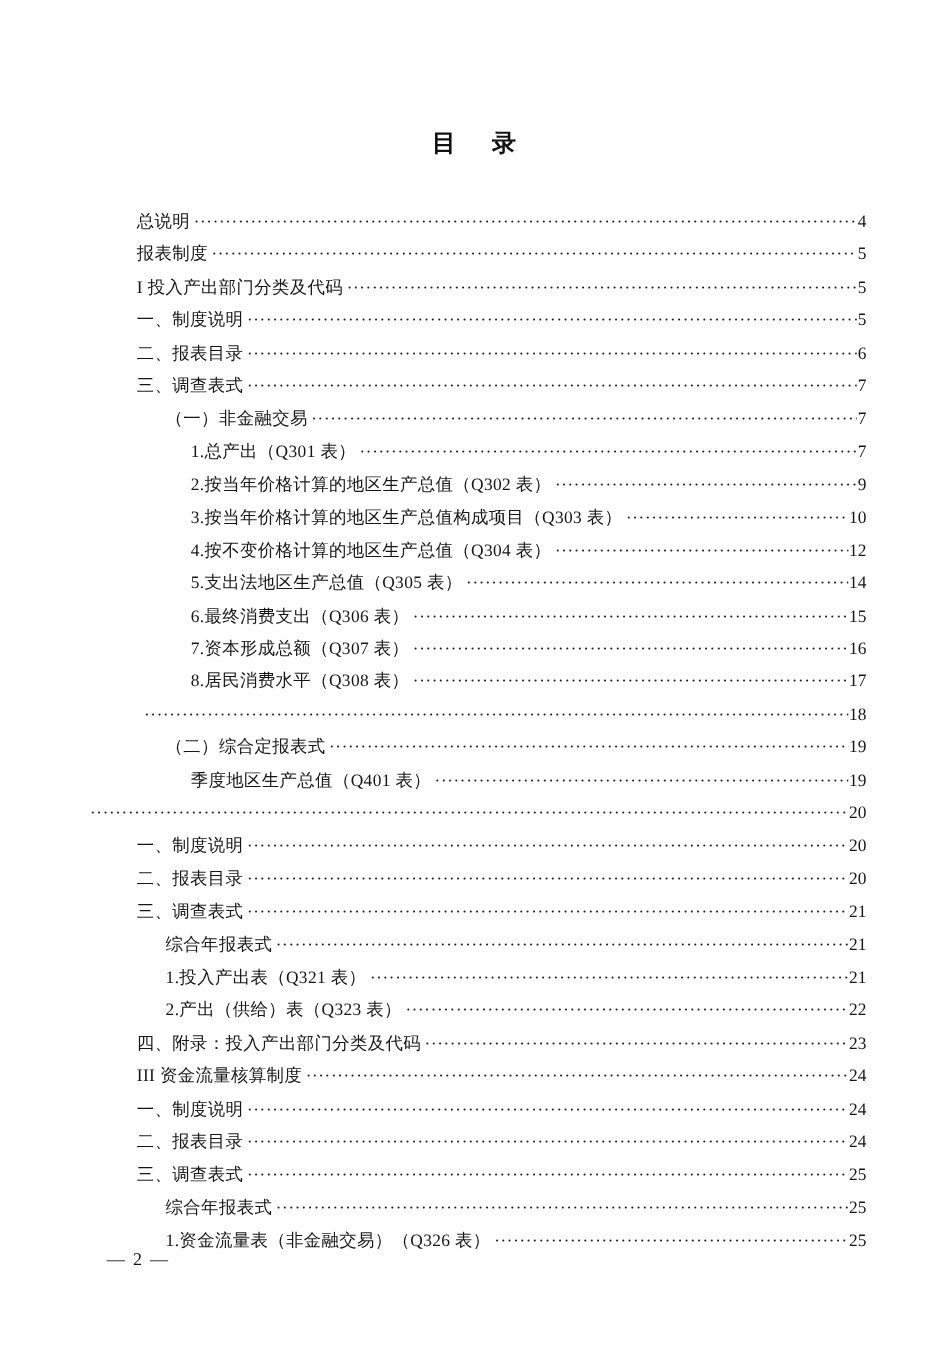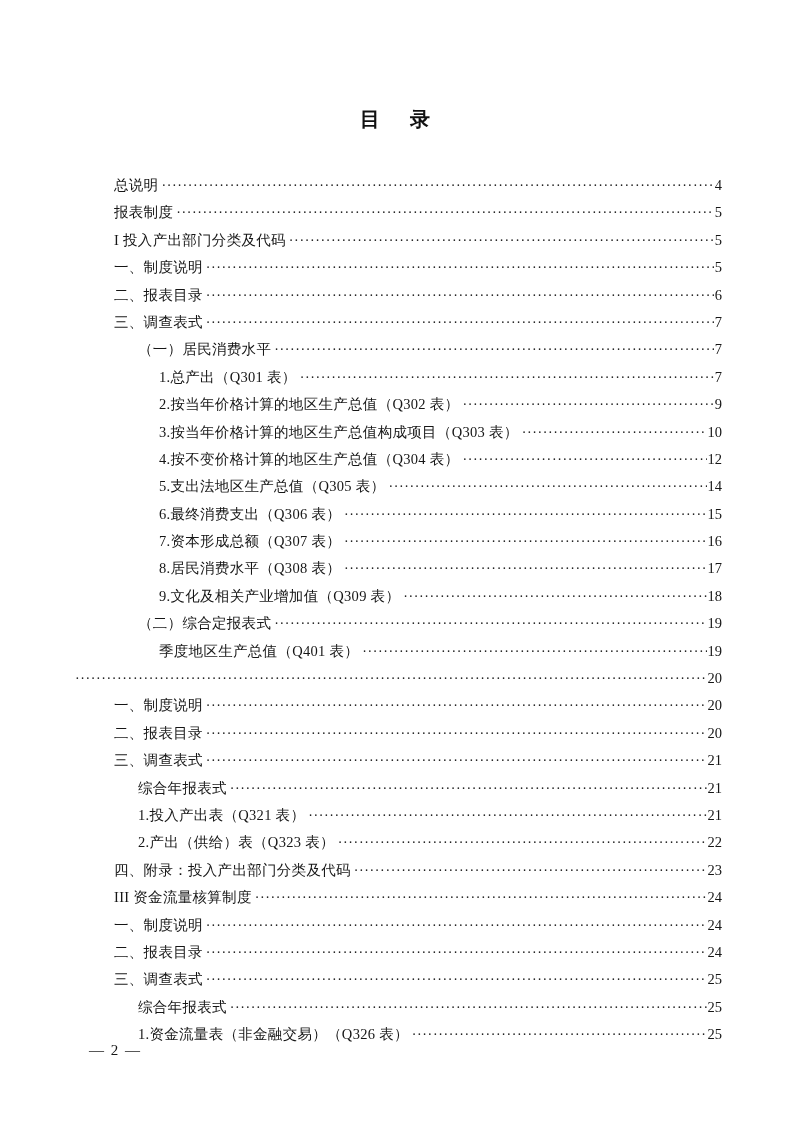--- a/index.html
+++ b/index.html
@@ -109,21 +109,21 @@
         <span class="lbl">二、报表目录</span>
         <span class="dots"></span>
         <span class="pg">6</span>
       </div>
     <div class="row lv0">
         <span class="lbl">三、调查表式</span>
         <span class="dots"></span>
         <span class="pg">7</span>
       </div>
     <div class="row lv1">
-        <span class="lbl">（一）居民消费水平</span>
+        <span class="lbl">（一）非金融交易</span>
         <span class="dots"></span>
         <span class="pg">7</span>
       </div>
     <div class="row lv2">
         <span class="lbl">1.总产出（Q301 表）</span>
         <span class="dots"></span>
         <span class="pg">7</span>
       </div>
     <div class="row lv2">
         <span class="lbl">2.按当年价格计算的地区生产总值（Q302 表）</span>
@@ -154,21 +154,20 @@
         <span class="lbl">7.资本形成总额（Q307 表）</span>
         <span class="dots"></span>
         <span class="pg">16</span>
       </div>
     <div class="row lv2">
         <span class="lbl">8.居民消费水平（Q308 表）</span>
         <span class="dots"></span>
         <span class="pg">17</span>
       </div>
     <div class="row lv2">
-        <span class="lbl">9.文化及相关产业增加值（Q309 表）</span>
         <span class="dots"></span>
         <span class="pg">18</span>
       </div>
     <div class="row lv1">
         <span class="lbl">（二）综合定报表式</span>
         <span class="dots"></span>
         <span class="pg">19</span>
       </div>
     <div class="row lv2">
         <span class="lbl">季度地区生产总值（Q401 表）</span>

